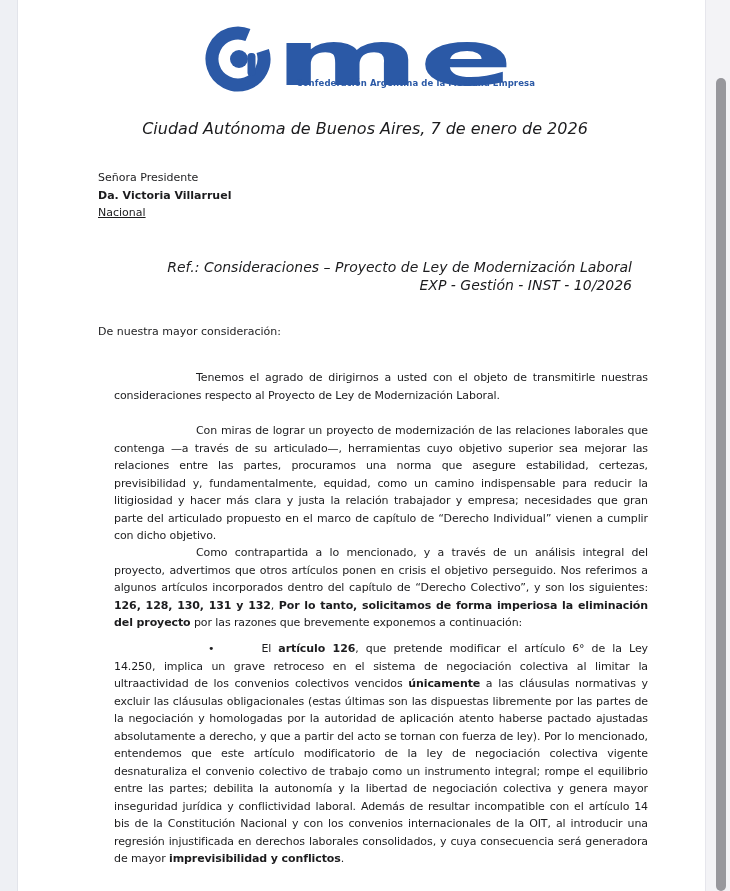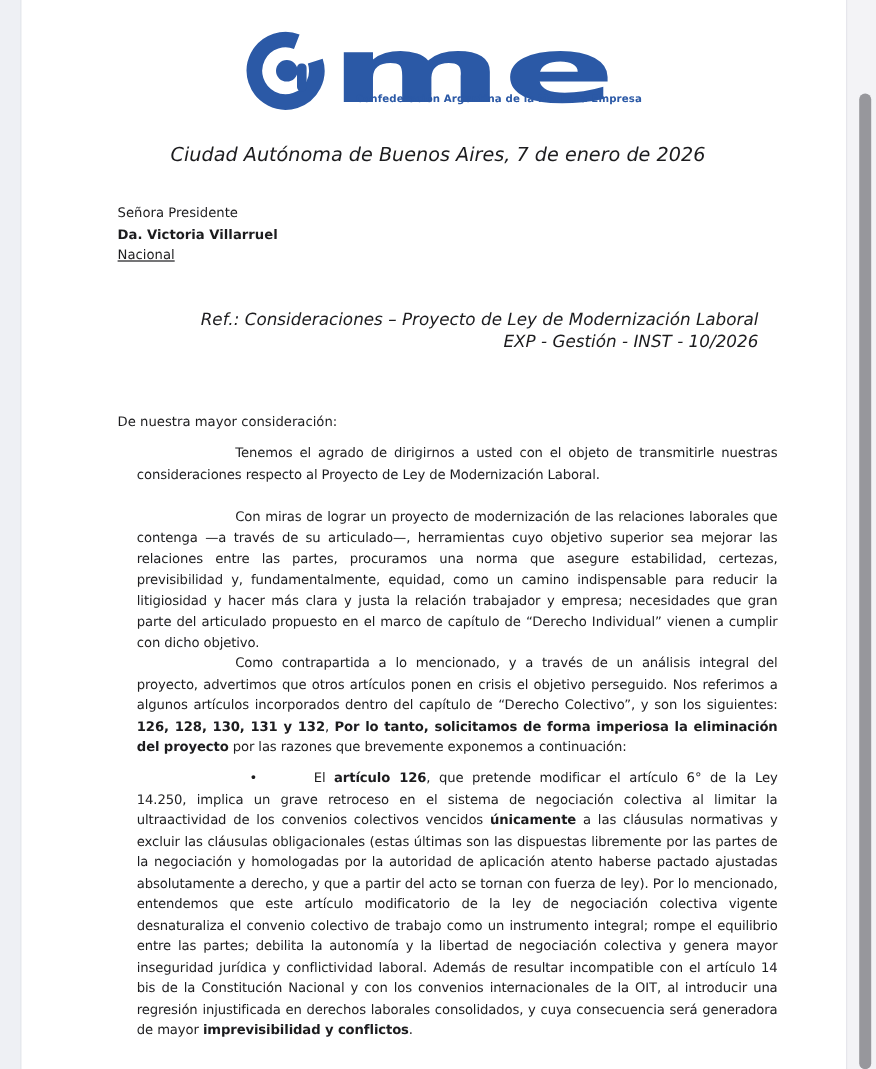--- a/index.html
+++ b/index.html
@@ -41,21 +41,21 @@
   }
   .recipient{
     position:absolute;left:80px;top:169px;width:400px;
     font-size:11px;line-height:17.5px;
   }
   .refblock{
     position:absolute;left:80px;top:259px;width:534px;
     font-size:14px;line-height:17.5px;font-style:italic;text-align:right;
   }
   .salutation{
-    position:absolute;left:80px;top:325px;width:534px;font-size:11px;margin-top:20px;
+    position:absolute;left:80px;top:325px;width:534px;font-size:11px;
   }
   .para{
     position:absolute;left:80px;width:534px;margin:16px;
     font-size:11px;line-height:17.5px;text-align:justify;
     letter-spacing:-0.1px;
   }
   .p1{top:353px;text-indent:82px;}
   .p2{top:406px;text-indent:82px;}
   .p3{top:528px;text-indent:82px;}
   .bullet-para{top:624px;text-indent:94px;}

